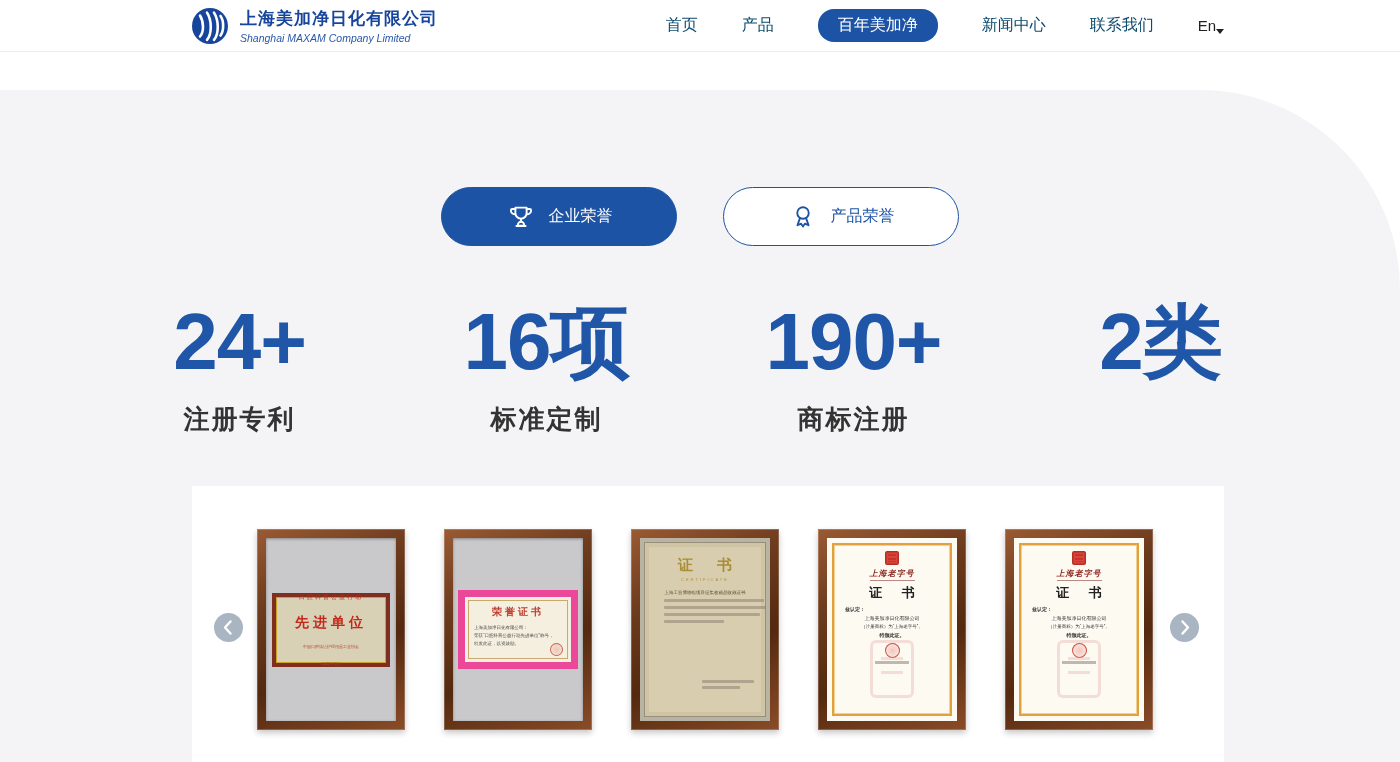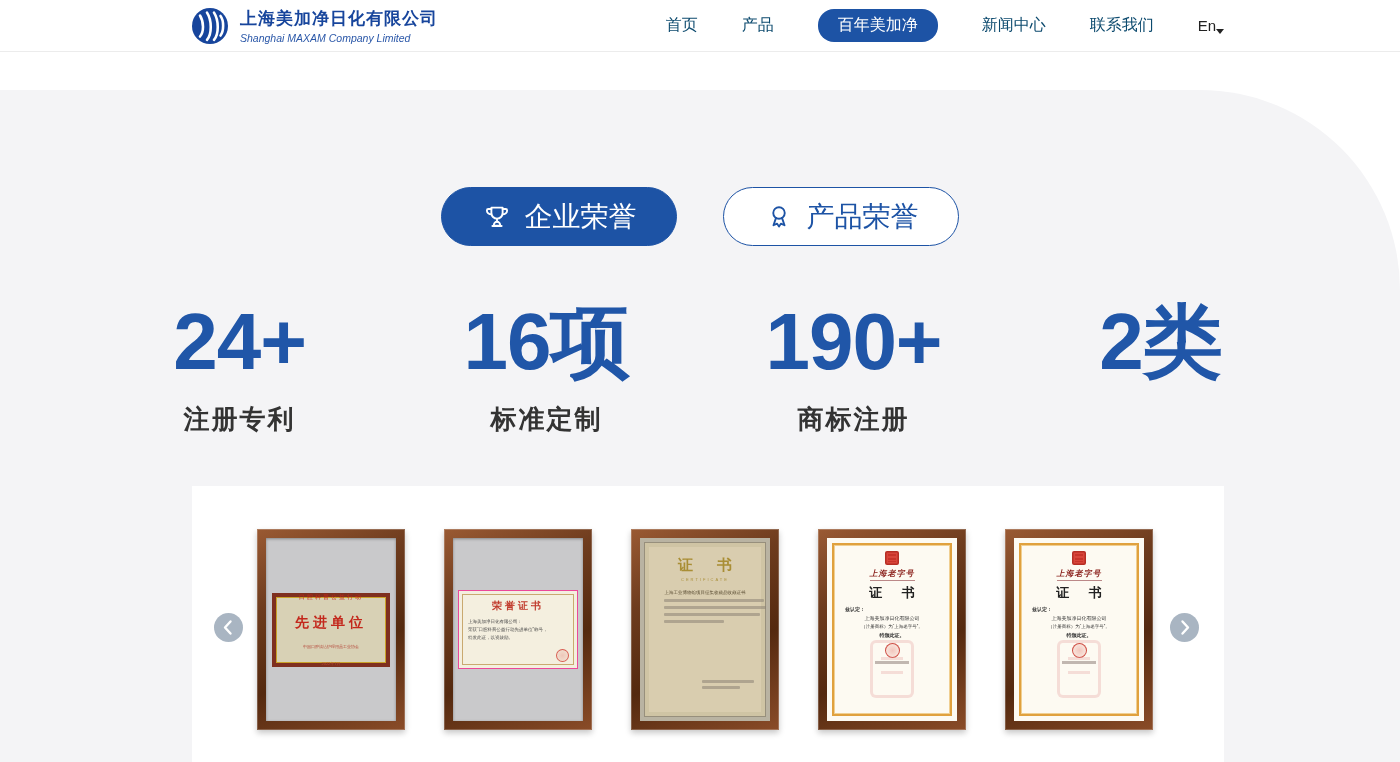--- a/index.html
+++ b/index.html
@@ -21,21 +21,21 @@
     border-top:5px solid #222; margin-top:2px; }
 
   
   .panel { position:absolute; left:0; right:0; top:90px; bottom:0;
     background:#f4f4f6; border-top-right-radius:200px; }
 
   
   .tabs { display:flex; justify-content:center; gap:46px; padding-top:97px; }
   .tab { display:flex; align-items:center; justify-content:center; gap:13px;
     width:236px; height:59px; border-radius:30px; cursor:pointer;
-    font-size:28px; border:1px solid #1d53a5; background:#fff; color:#1d53a5;
+    font-size:16px; border:1px solid #1d53a5; background:#fff; color:#1d53a5;
     font-family:inherit; }
   .tab.active { background:#1d53a5; color:#fff; }
   .tab svg { flex:0 0 auto; }
 
   
   .stats { display:flex; justify-content:center; align-items:flex-start; gap:48px; margin-top:54px; }
   .stat { width:210px; text-align:center; }
   .stat-num { font-size:80px; line-height:84px; font-weight:bold; color:#2056a8; letter-spacing:-1px; }
   .stat-label { margin-top:18px; font-size:26px; font-weight:bold; color:#333; letter-spacing:2px; }
   .stat-divider { width:1px; background:#c3c3c6; margin:8px 0; }
@@ -53,21 +53,21 @@
   
   .plaque { width:118px; height:74px; background:#d8d1b5; border:4px solid #7e2f1f;
     box-shadow:inset 0 0 0 1px #c9a227; display:flex; flex-direction:column;
     align-items:center; justify-content:center; gap:12px; }
   .plq-header { font-size:6px; color:#c3281c; letter-spacing:2px; white-space:nowrap; }
   .plq-title { font-size:14px; font-weight:bold; color:#c3281c; letter-spacing:4px; white-space:nowrap; }
   .plq-foot { font-size:4px; color:#b5483a; white-space:nowrap; }
 
   
   .paper { position:relative; width:120px; height:79px; background:#f4efdf;
-    border:1px solid #ec4899; box-shadow:inset 0 0 0 3px #f4efdf, inset 0 0 0 4px #c9a96f;
+    border:7px solid #ec4899; box-shadow:inset 0 0 0 3px #f4efdf, inset 0 0 0 4px #c9a96f;
     padding:8px 9px 11px; }
   .paper-title { text-align:center; font-family:"DejaVu Serif",serif; font-weight:bold;
     font-size:10px; color:#c0392b; letter-spacing:3px; margin-bottom:6px; }
   .paper-line { font-size:4.5px; color:#444; margin-bottom:3px; white-space:nowrap; overflow:hidden; }
   .seal-round { position:absolute; right:8px; bottom:6px; width:13px; height:13px;
     border:1px solid rgba(210,60,50,.8); border-radius:50%;
     background:radial-gradient(circle,rgba(220,80,70,.25),rgba(220,80,70,.05)); }
 
   
   .goldcert { position:relative; background:#d9cdaf; border:4px solid #b9b3a2;

